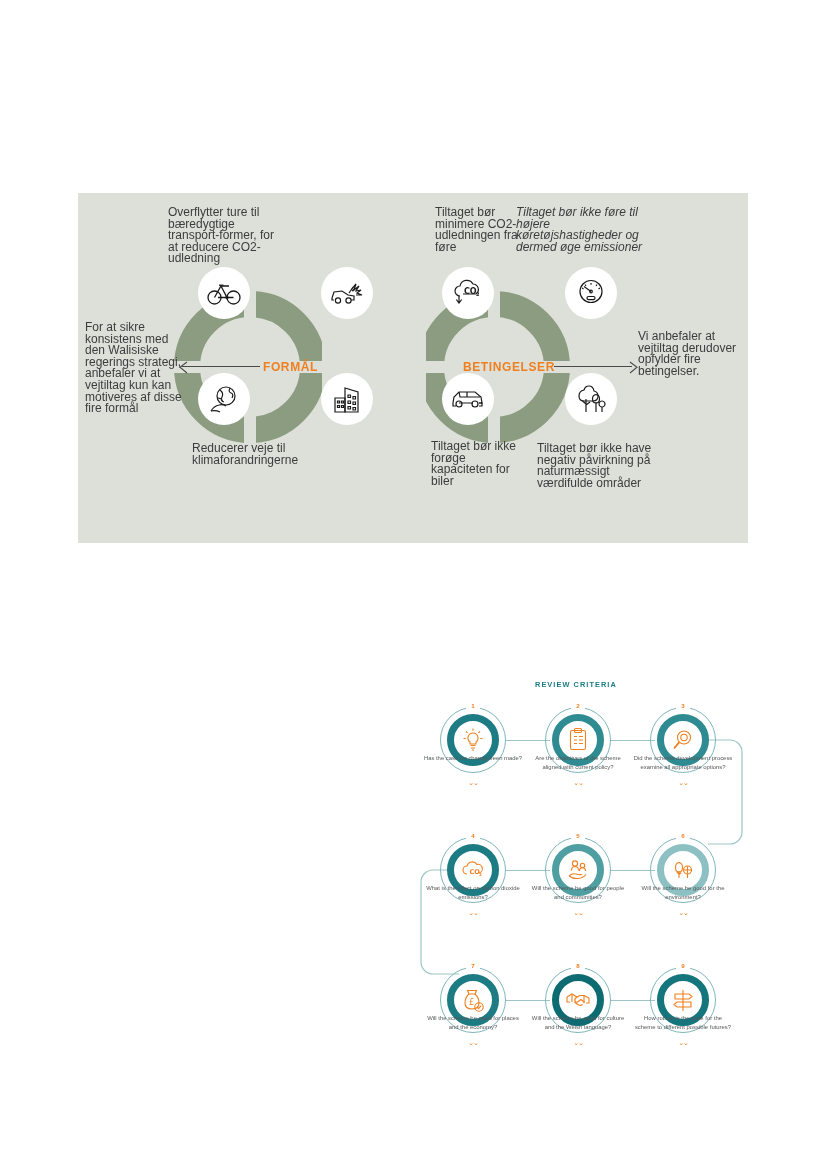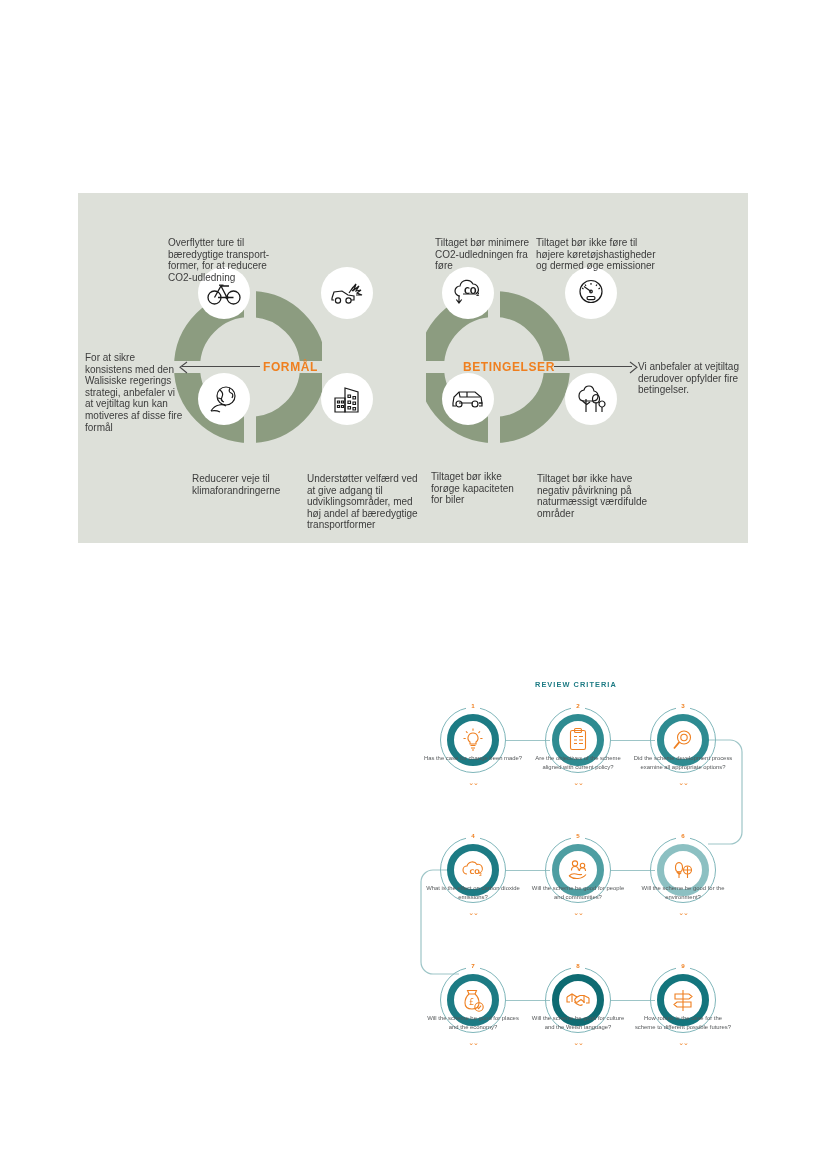--- a/index.html
+++ b/index.html
@@ -19,21 +19,21 @@
     border:26px solid #8c9c80;box-sizing:border-box;}
   .ring-left{left:96px;top:98px;}
   .ring-right{left:340px;top:98px;}
 
   .mask-v{position:absolute;background:#dde0d9;}
 
   .node{position:absolute;width:52px;height:52px;border-radius:50%;
     background:#ffffff;display:flex;align-items:center;justify-content:center;}
   .node svg{display:block;}
 
-  .lbl{position:absolute;font-size:10px;line-height:11.6px;color:#3c3c3c;margin-top:30px;}
+  .lbl{position:absolute;font-size:12px;line-height:11.6px;color:#3c3c3c;}
   .lbl-center{position:absolute;font-size:12px;font-weight:bold;color:#ef7f1f;
     letter-spacing:.6px;}
 
   .axline{position:absolute;height:1px;background:#4a4a4a;}
   .axhead{position:absolute;}
 
   
   #review-figure{position:absolute;left:410px;top:670px;width:345px;height:400px;}
   #review-title{position:absolute;left:125px;top:10px;font-size:7.4px;font-weight:bold;
     color:#1d7b84;letter-spacing:1.05px;}
@@ -180,24 +180,23 @@
   </div>
   <div class="axline" style="left:476px;top:173px;width:78px;"></div>
   <div class="axhead" style="left:551px;top:167px;">
     <svg width="10" height="13" viewBox="0 0 10 13" fill="none" stroke="#4a4a4a" stroke-width="1.1">
         <path d="M1 1 L8 6.3 L1 12"></path>
       </svg>
   </div>
 
   <div class="lbl" style="left:90px;top:14px;width:112px;">Overflytter ture til bæredygtige transport-former, for at reducere CO2-udledning</div>
   <div class="lbl" style="left:114px;top:250px;width:108px;">Reducerer veje til klimaforandringerne</div>
-  <div class="lbl" style="left:229px;top:250px;width:115px;">Understøtter velfærd ved at give adgang til udviklingsområder, med høj andel af bæredygtige transportformer</div>
 
   <div class="lbl" style="left:357px;top:14px;width:95px;">Tiltaget bør minimere CO2-udledningen fra føre</div>
-  <div class="lbl" style="left:458px;top:14px;width:132px;">Tiltaget bør ikke føre til højere køretøjshastigheder og dermed øge emissioner</div>
+  <div class="lbl" style="left:438px;top:14px;width:132px;font-style:italic;">Tiltaget bør ikke føre til højere køretøjshastigheder og dermed øge emissioner</div>
   <div class="lbl" style="left:353px;top:248px;width:95px;">Tiltaget bør ikke forøge kapaciteten for biler</div>
   <div class="lbl" style="left:7px;top:129px;width:100px;">For at sikre konsistens med den Walisiske regerings strategi, anbefaler vi at vejtiltag kun kan motiveres af disse fire formål</div>
 
   <div class="lbl" style="left:459px;top:250px;width:122px;">Tiltaget bør ikke have negativ påvirkning på naturmæssigt værdifulde områder</div>
   <div class="lbl" style="left:560px;top:138px;width:105px;">Vi anbefaler at vejtiltag derudover opfylder fire betingelser.</div>
 </div>
 
 <div id="review-figure">
 
   <div id="review-title">REVIEW CRITERIA</div>

